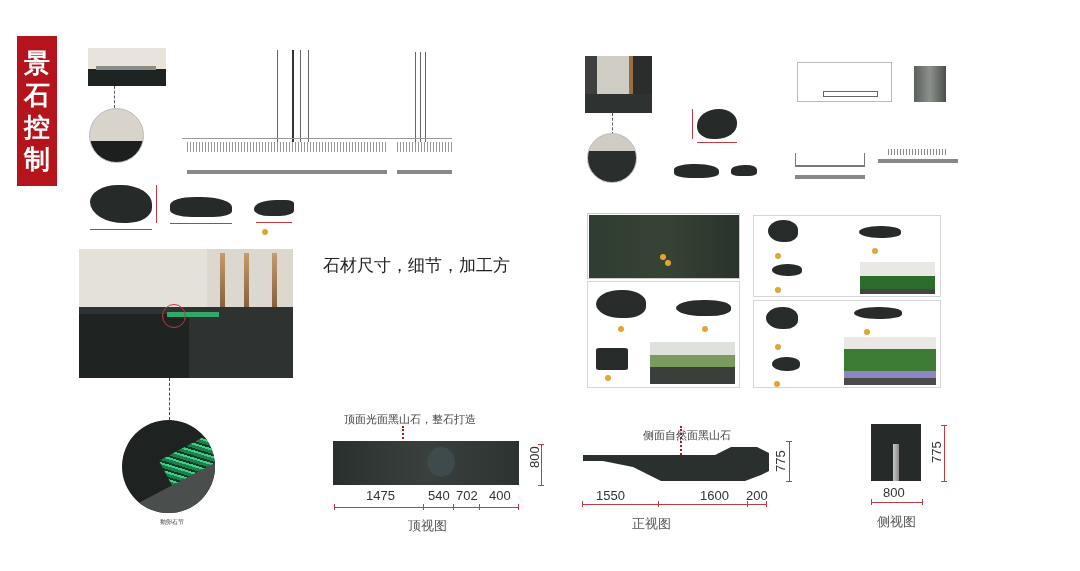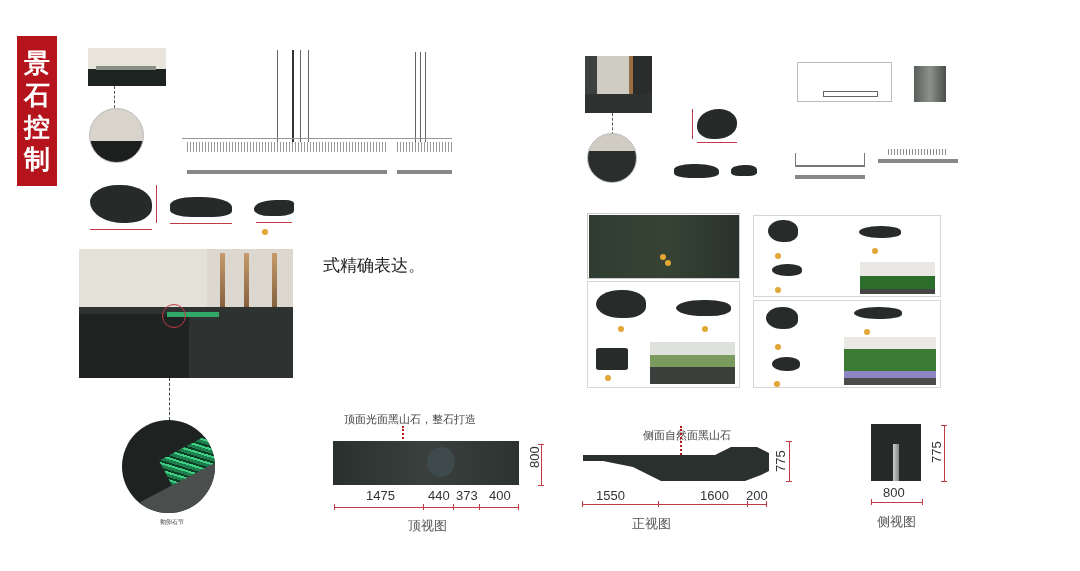--- a/index.html
+++ b/index.html
@@ -121,21 +121,21 @@
   <div class="hbar" style="left:5px;top:128px;width:200px;height:4px;background:#888;"></div>
   <div class="vbar" style="left:233px;top:10px;height:100px;"></div>
   <div class="vbar" style="left:238px;top:10px;height:100px;"></div>
   <div class="vbar" style="left:243px;top:10px;height:100px;"></div>
   <div class="fill" style="left:215px;top:100px;width:55px;height:10px;"></div>
   <div class="hbar" style="left:215px;top:128px;width:55px;height:4px;background:#888;"></div>
   <div class="hbar" style="left:0;top:96px;width:270px;height:1px;background:#999;"></div>
 </div>
 
 <div class="abs statement">
-  <div>式精确表达。</div>
+  <div>石材尺寸，细节，加工方</div>
 </div>
 
 <div class="abs render">
   <div class="render-wall"></div>
   <div class="render-slat" style="left:141px;"></div>
   <div class="render-slat" style="left:165px;"></div>
   <div class="render-slat" style="left:193px;"></div>
   <div class="render-floor"></div>
   <div class="render-plat"></div>
   <div class="render-green"></div>
@@ -150,22 +150,22 @@
 
 <div class="abs view-note" style="left:344px;top:412px;">顶面光面黑山石，整石打造</div>
 <div class="abs redline-dash" style="left:402px;top:426px;height:24px;"></div>
 <div class="abs reddot" style="left:400px;top:449px;"></div>
 <div class="abs top-view-stone"></div>
 <div class="abs vdim" style="left:541px;top:444px;height:41px;"></div>
 <div class="abs vtick" style="left:538px;top:444px;"></div>
 <div class="abs vtick" style="left:538px;top:485px;"></div>
 <div class="abs dimnum" style="left:527px;top:468px;transform:rotate(-90deg);transform-origin:left top;">800</div>
 <div class="abs dimnum" style="left:366px;top:488px;">1475</div>
-<div class="abs dimnum" style="left:428px;top:488px;">440</div>
-<div class="abs dimnum" style="left:456px;top:488px;">373</div>
+<div class="abs dimnum" style="left:428px;top:488px;">540</div>
+<div class="abs dimnum" style="left:456px;top:488px;">702</div>
 <div class="abs dimnum" style="left:489px;top:488px;">400</div>
 <div class="abs dimline" style="left:334px;top:507px;width:185px;"></div>
 <div class="abs tick" style="left:334px;top:504px;"></div>
 <div class="abs tick" style="left:423px;top:504px;"></div>
 <div class="abs tick" style="left:453px;top:504px;"></div>
 <div class="abs tick" style="left:479px;top:504px;"></div>
 <div class="abs tick" style="left:518px;top:504px;"></div>
 <div class="abs view-title" style="left:408px;top:517px;">顶视图</div>
 
 <div class="abs view-note" style="left:643px;top:412px;margin-top:16px;">侧面自然面黑山石</div>

